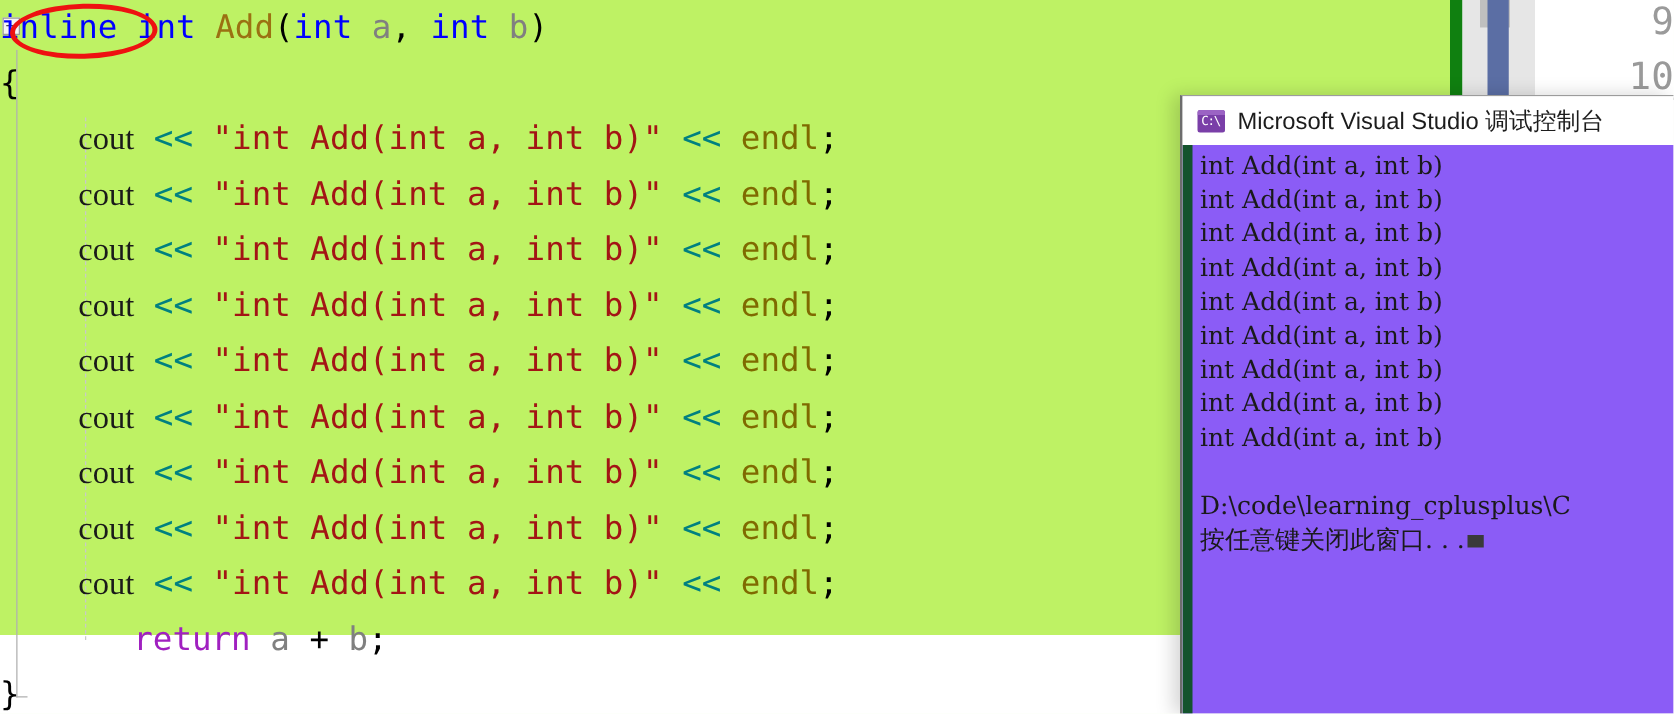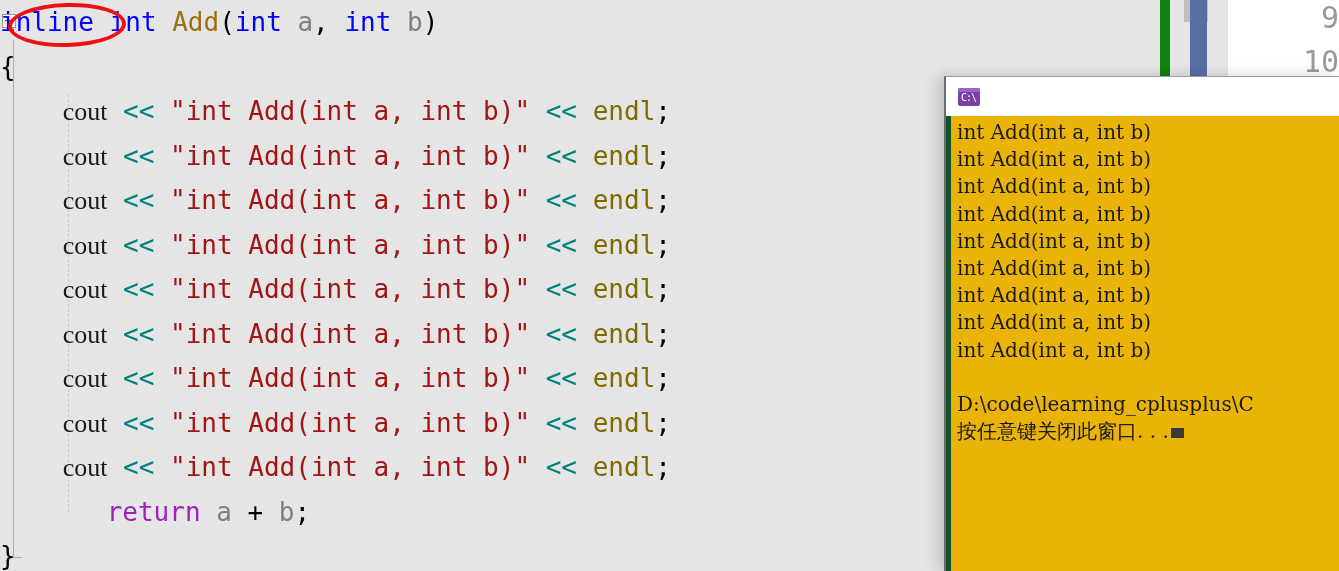--- a/index.html
+++ b/index.html
@@ -15,22 +15,22 @@
     width: 1339px;
     height: 571px;
     background: #ffffff;
     overflow: hidden;
   }
 
   
   .editor {
     position: absolute;
     left: 0; top: 0;
-    width: 1160px; height: 571px;
-    background: #e5e5e5;
+    width: 1160px; height: 508px;
+    background: #bef264;
   }
 
   
   .gutter-line {
     position: absolute;
     left: 13px; top: 40px;
     width: 1px; height: 518px;
     background: #b0b0b0;
   }
   .gutter-foot {
@@ -192,22 +192,22 @@
   .console-title-text {
     font-family: "Liberation Sans", sans-serif;
     font-size: 19px;
     color: #1c1c1c;
     white-space: nowrap;
   }
   .console-body {
     position: absolute;
     left: 0; top: 39px;
     right: 0; bottom: 0;
-    background: #eab308;
-    border-left: 5px solid #14532d;
+    background: #8b5cf6;
+    border-left: 8px solid #14532d;
     box-sizing: border-box;
     overflow: hidden;
   }
   .console-text {
     position: absolute;
     left: 6px; top: 3px;
     font-family: "DejaVu Serif", "Liberation Serif", serif;
     font-size: 20px;
     line-height: 27.2px;
     color: #1a1a1a;
@@ -249,20 +249,21 @@
 10</div>
     <div class="panel-divider"></div>
   </div>
 
   <div class="console-win">
 
     <div class="console-title">
       <div class="cmd-icon">
         <span class="cmd-icon-glyph">C:\</span>
       </div>
+      <span class="console-title-text">Microsoft Visual Studio 调试控制台</span>
     </div>
 
     <div class="console-body">
       <div class="console-text" id="console-text"><div>int Add(int a, int b)</div><div>int Add(int a, int b)</div><div>int Add(int a, int b)</div><div>int Add(int a, int b)</div><div>int Add(int a, int b)</div><div>int Add(int a, int b)</div><div>int Add(int a, int b)</div><div>int Add(int a, int b)</div><div>int Add(int a, int b)</div><div class="blank">&nbsp;</div><div>D:\code\learning_cplusplus\C</div><div><span>按任意键关闭此窗口. . .</span><span class="cursor-block"></span></div></div>
     </div>
 
   </div>
 
 </div>
 

